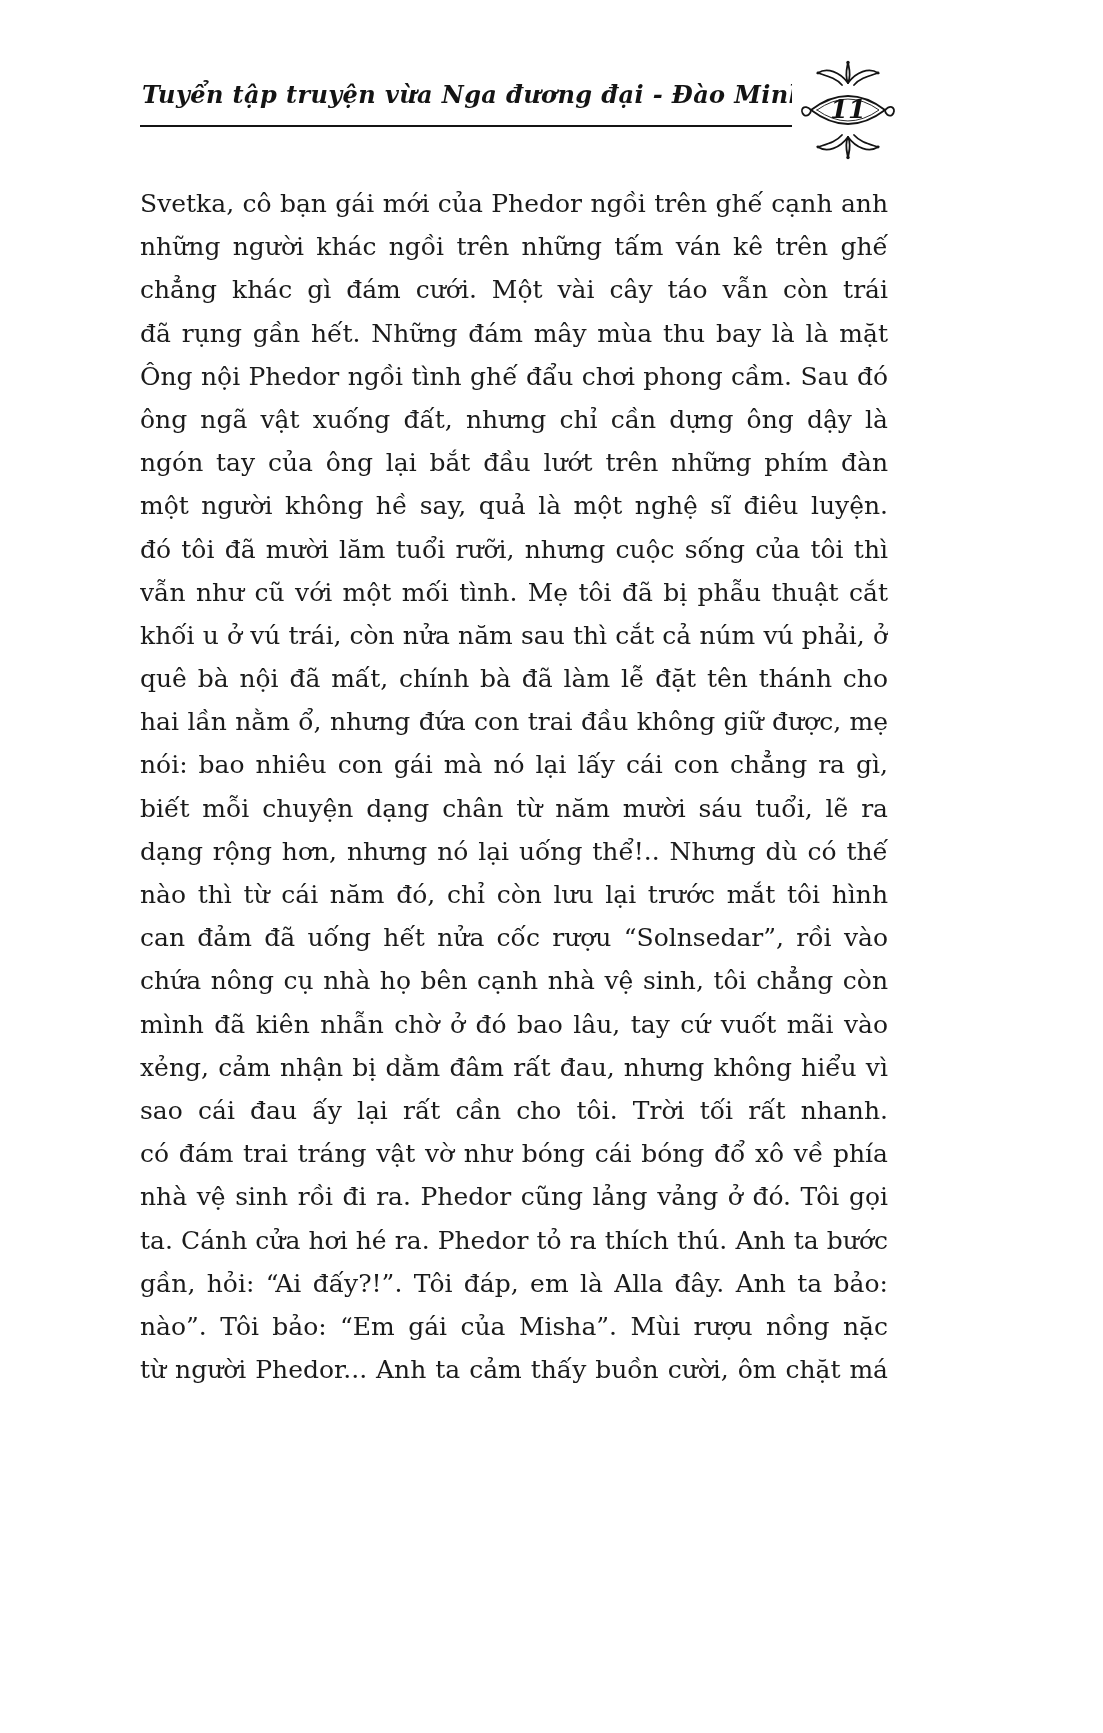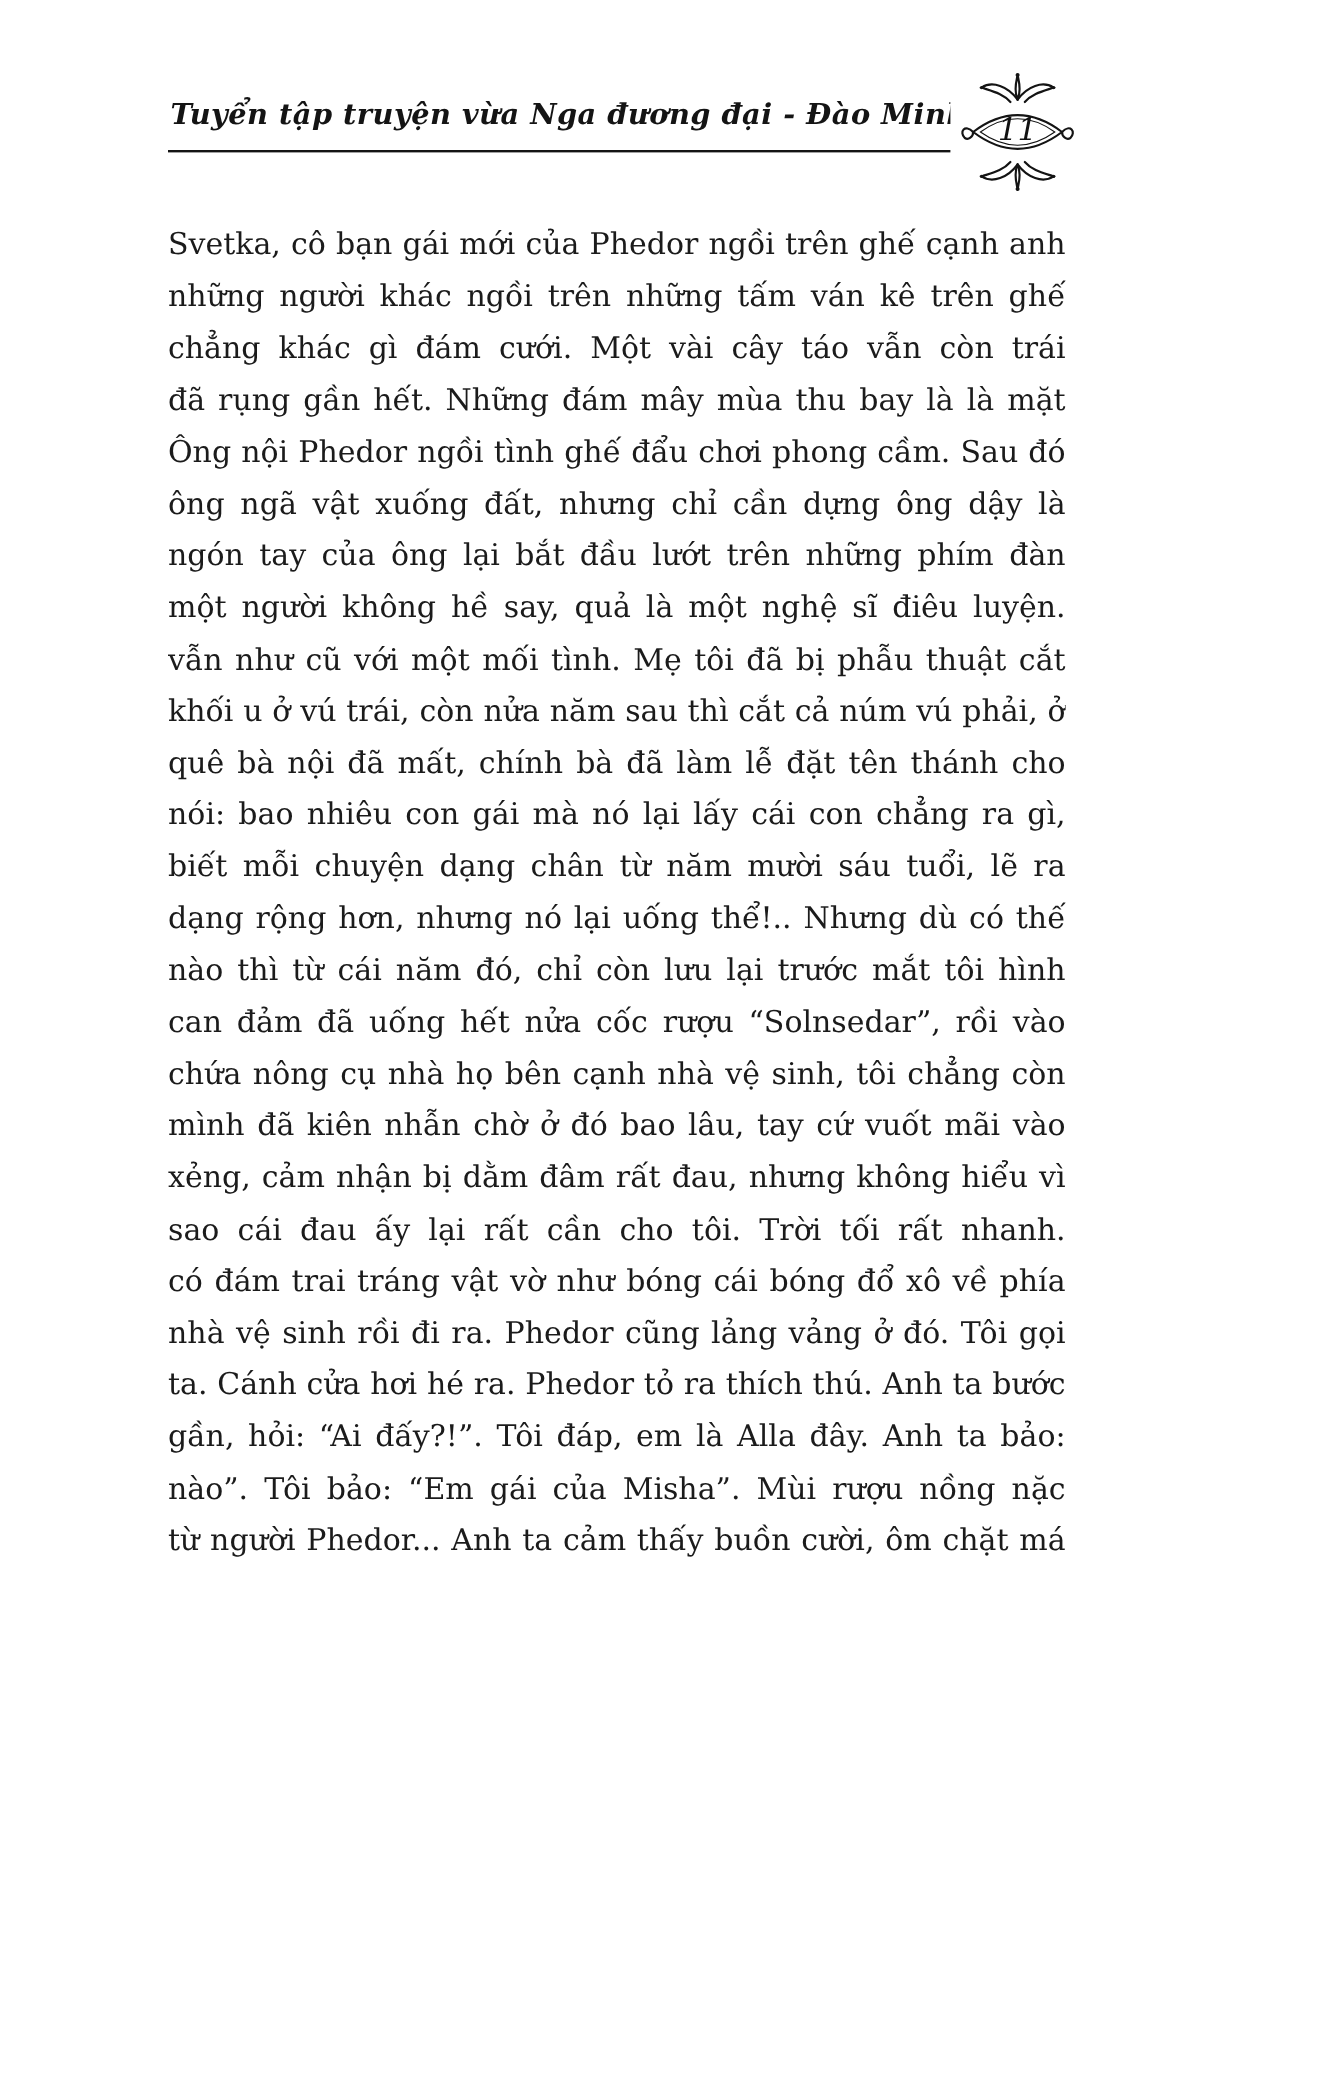--- a/index.html
+++ b/index.html
@@ -41,21 +41,21 @@
     height: 100px;
   }
   .ornament svg { display: block; width: 100%; height: 100%; }
   .page-number {
     position: absolute;
     top: 50%;
     left: 50%;
     transform: translate(-50%, -54%);
     font-size: 26px;
     font-style: italic;
-    font-weight: normal;
+    font-weight: bold;
     color: #111;
   }
   .body-text {
     position: absolute;
     top: 182px;
     left: 140px;
     width: 748px;
   }
   .line {
     font-size: 25px;
@@ -110,23 +110,25 @@
 
   <main class="body-text">
       <div class="line">Svetka, cô bạn gái mới của Phedor ngồi trên ghế cạnh anh ấy,</div>
       <div class="line">những người khác ngồi trên những tấm ván kê trên ghế đẩu,</div>
       <div class="line">chẳng khác gì đám cưới. Một vài cây táo vẫn còn trái nhưng lá</div>
       <div class="line">đã rụng gần hết. Những đám mây mùa thu bay là là mặt đất.</div>
       <div class="line">Ông nội Phedor ngồi tình ghế đẩu chơi phong cầm. Sau đó</div>
       <div class="line">ông ngã vật xuống đất, nhưng chỉ cần dựng ông dậy là những</div>
       <div class="line">ngón tay của ông lại bắt đầu lướt trên những phím đàn như</div>
       <div class="line">một người không hề say, quả là một nghệ sĩ điêu luyện. Khi</div>
+      <div class="line">đó tôi đã mười lăm tuổi rưỡi, nhưng cuộc sống của tôi thì</div>
       <div class="line">vẫn như cũ với một mối tình. Mẹ tôi đã bị phẫu thuật cắt bỏ</div>
       <div class="line">khối u ở vú trái, còn nửa năm sau thì cắt cả núm vú phải, ở</div>
       <div class="line">quê bà nội đã mất, chính bà đã làm lễ đặt tên thánh cho tôi,</div>
+      <div class="line">hai lần nằm ổ, nhưng đứa con trai đầu không giữ được, mẹ</div>
       <div class="line">nói: bao nhiêu con gái mà nó lại lấy cái con chẳng ra gì, chỉ</div>
       <div class="line">biết mỗi chuyện dạng chân từ năm mười sáu tuổi, lẽ ra phải</div>
       <div class="line">dạng rộng hơn, nhưng nó lại uống thể!.. Nhưng dù có thế</div>
       <div class="line">nào thì từ cái năm đó, chỉ còn lưu lại trước mắt tôi hình ảnh</div>
       <div class="line">can đảm đã uống hết nửa cốc rượu “Solnsedar”, rồi vào kho</div>
       <div class="line">chứa nông cụ nhà họ bên cạnh nhà vệ sinh, tôi chẳng còn nhớ</div>
       <div class="line">mình đã kiên nhẫn chờ ở đó bao lâu, tay cứ vuốt mãi vào cán</div>
       <div class="line">xẻng, cảm nhận bị dằm đâm rất đau, nhưng không hiểu vì</div>
       <div class="line">sao cái đau ấy lại rất cần cho tôi. Trời tối rất nhanh. Không chỉ</div>
       <div class="line">có đám trai tráng vật vờ như bóng cái bóng đổ xô về phía</div>

